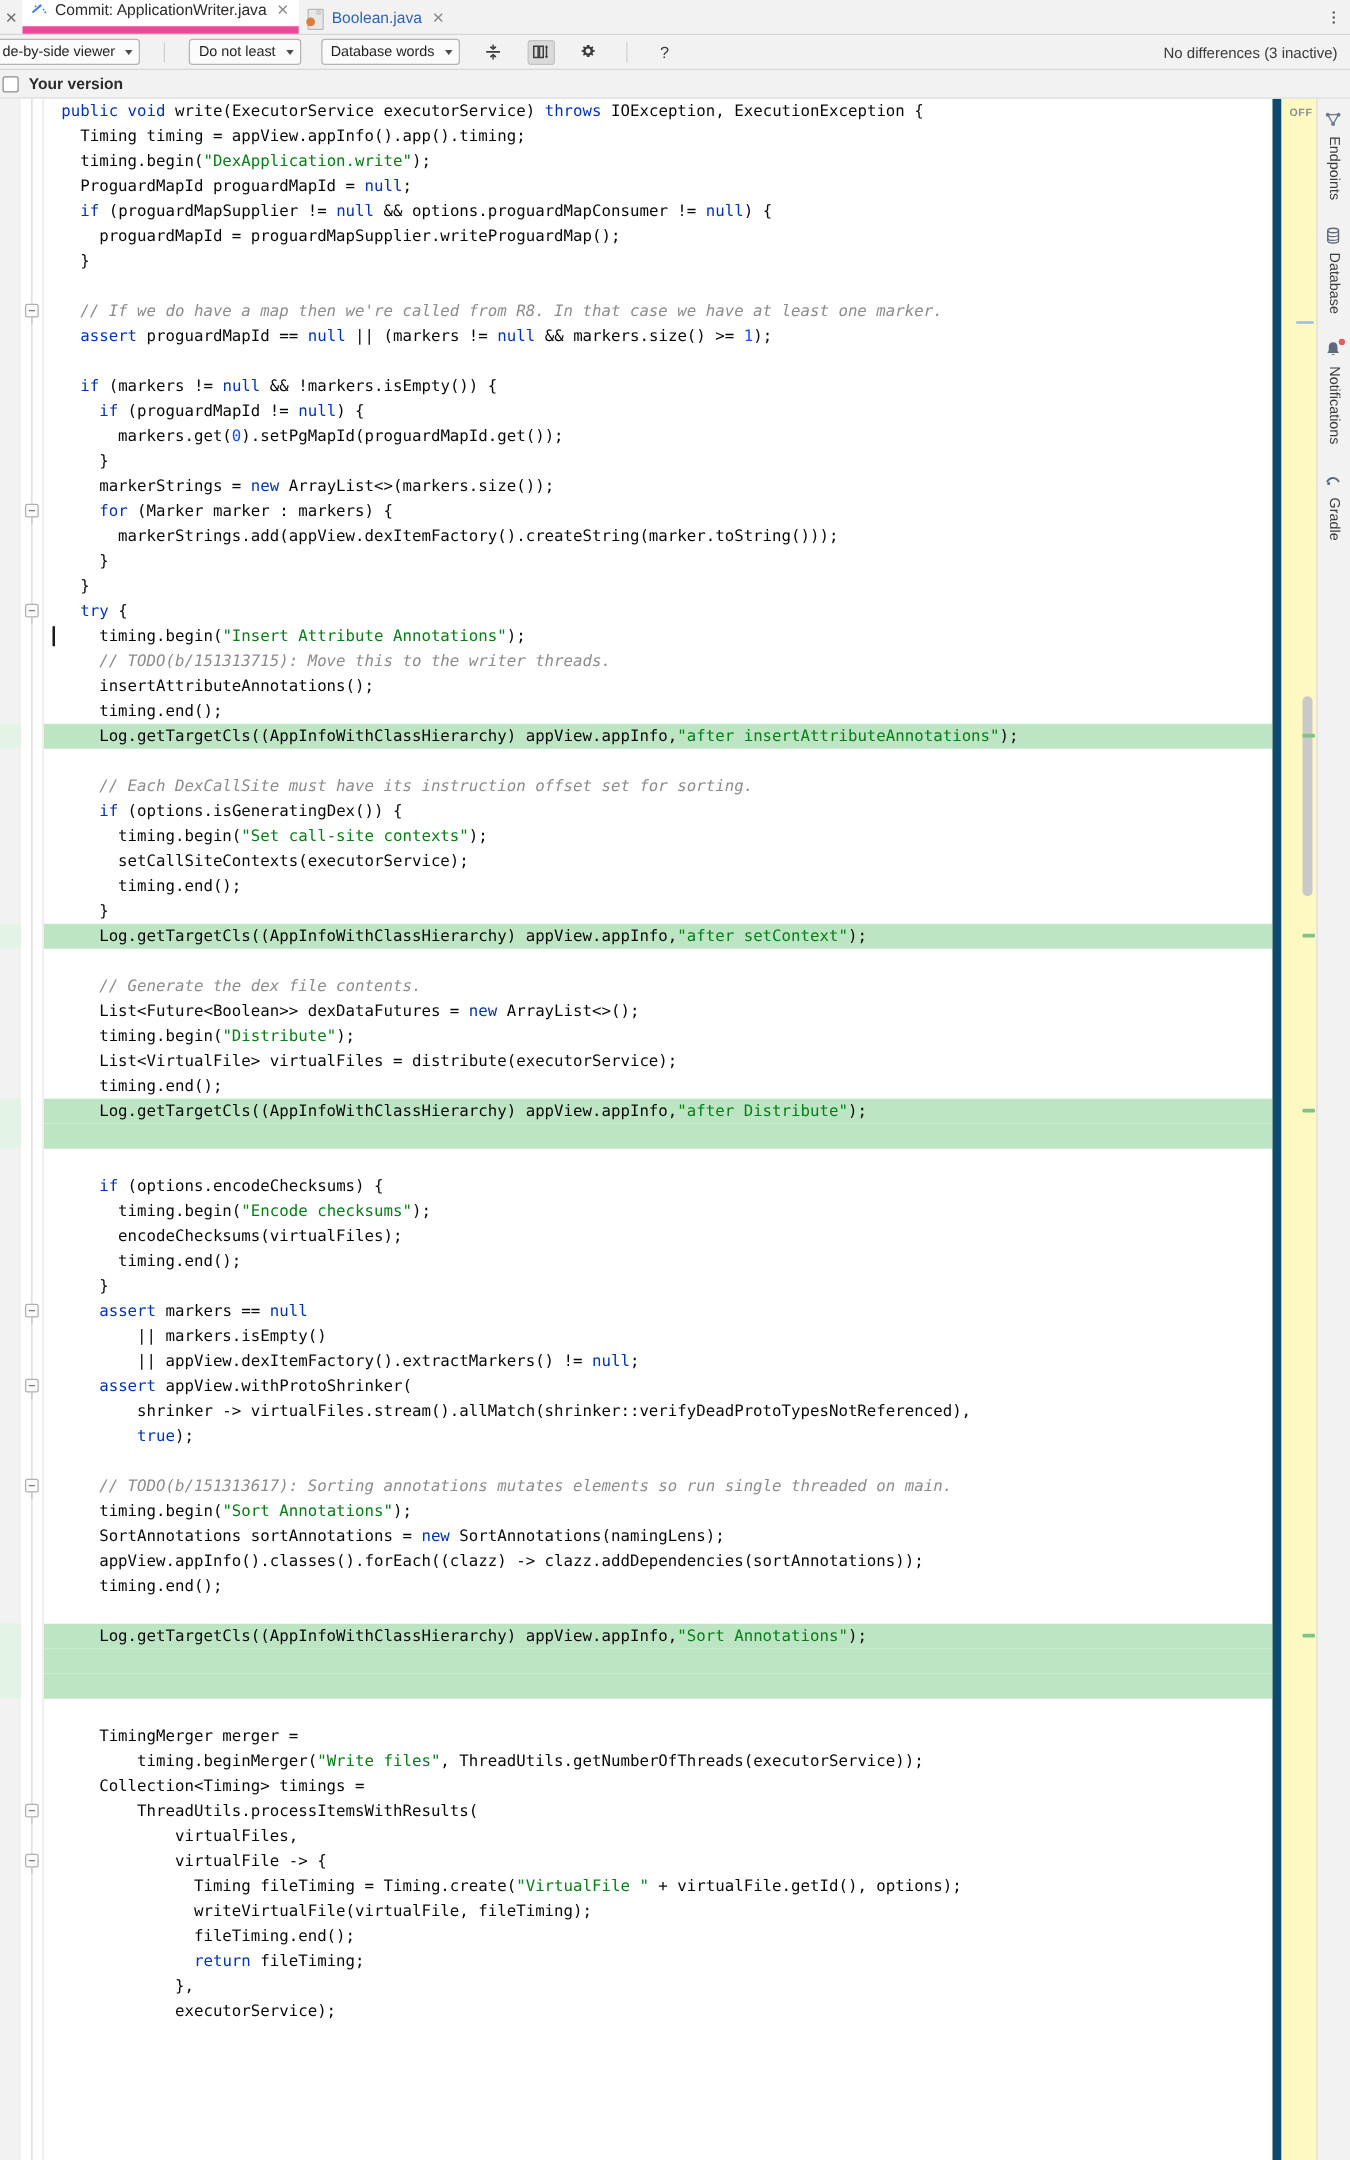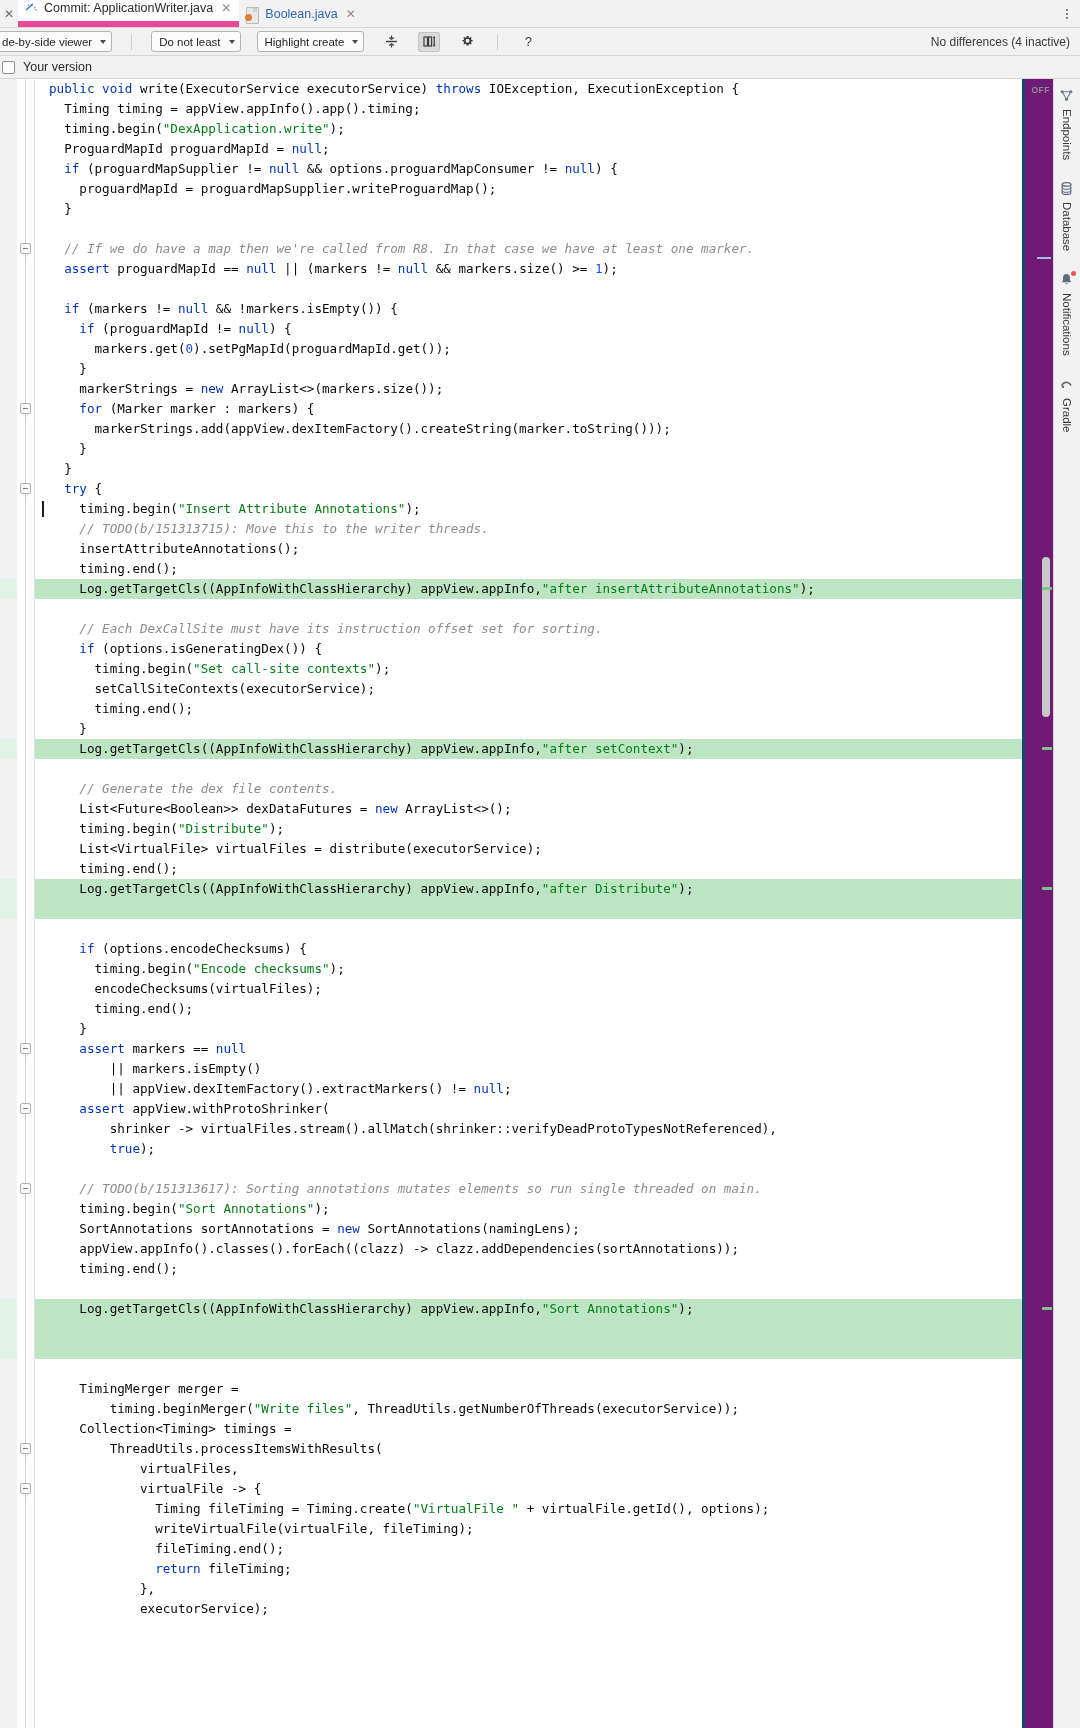--- a/index.html
+++ b/index.html
@@ -73,21 +73,21 @@
   }
   .tbicon.pressed{background:#dadada;box-shadow:inset 0 0 0 1px #c3c3c3;}
   .tbicon .qm{font-size:13px;color:#3c3c3c;font-weight:400;}
   .toolbar-right{
     margin-left:auto;font-size:12px;color:#3a3a3a;padding-right:4px;white-space:nowrap;
   }
 
   
   .verbar{
     height:22px;min-height:22px;background:#f2f2f2;border-bottom:1px solid #d6d6d6;
-    display:flex;align-items:center;gap:8px;padding-left:6px;
+    display:flex;align-items:center;gap:8px;padding-left:6px;font-weight:bold;
   }
   .chk{
     width:11px;height:11px;border:1px solid #8c8c8c;border-radius:2px;background:#fff;display:block;
     margin-left:-4px;
   }
   .verlabel{font-size:12.5px;color:#2b2b2b;}
 
   
   .main{flex:1 1 auto;display:flex;position:relative;overflow:hidden;background:#fff;}
 
@@ -145,22 +145,22 @@
 
   
   .chev{
     position:absolute;left:1px;width:13px;height:14px;border:1.5px solid #9a9a9a;
     border-radius:3px;box-sizing:border-box;background:#eef7ef;
     border-left:none;border-top-left-radius:0;border-bottom-left-radius:0;
   }
 
   
   .overview{
-    width:28px;flex:0 0 28px;background:#701a75;position:relative;
-    border-left:3px solid #0c4a6e;
+    width:28px;flex:0 0 28px;background:#fef9c3;position:relative;
+    border-left:7px solid #0c4a6e;
   }
   .off-label{
     position:absolute;right:3px;top:6px;font-size:8.5px;letter-spacing:.5px;color:#8d8d8d;
     font-family:"Liberation Sans",sans-serif;font-weight:700;
   }
   .scrollthumb{
     position:absolute;right:3px;width:8px;border-radius:4px;background:#c9c9c9;
   }
   .ovmark{position:absolute;right:1px;width:10px;height:3px;background:#7fc487;border-radius:1px;}
   .ovline{position:absolute;right:2px;width:14px;height:1.5px;background:#9cbde4;}
@@ -231,21 +231,21 @@
     <div class="combo clipped">
       <span>de-by-side viewer</span>
       <span class="caret"></span>
     </div>
     <div class="tbsep"></div>
     <div class="combo">
       <span>Do not least</span>
       <span class="caret"></span>
     </div>
     <div class="combo">
-      <span>Highlight create</span>
+      <span>Database words</span>
       <span class="caret"></span>
     </div>
 
     <div class="tbicon">
       <svg width="15" height="15" viewBox="0 0 15 15">
         <path d="M7.5 1.5 L7.5 4.3" stroke="#3c3c3c" stroke-width="1.2"></path>
         <path d="M5.3 3.4 L7.5 5.2 L9.7 3.4" stroke="#3c3c3c" stroke-width="1.3" fill="none"></path>
         <path d="M2 7.5 L13 7.5" stroke="#3c3c3c" stroke-width="1.4"></path>
         <path d="M5.3 11.6 L7.5 9.8 L9.7 11.6" stroke="#3c3c3c" stroke-width="1.3" fill="none"></path>
         <path d="M7.5 13.5 L7.5 10.7" stroke="#3c3c3c" stroke-width="1.2"></path>
@@ -267,21 +267,21 @@
         <path d="M8 2.2 L9.1 2.2 L9.4 3.6 L10.5 4.1 L11.7 3.3 L12.5 4.1 L11.7 5.3 L12.2 6.4 L13.6 6.7 L13.6 7.8 L12.2 8.1 L11.7 9.2 L12.5 10.4 L11.7 11.2 L10.5 10.4 L9.4 10.9 L9.1 12.3 L8 12.3 L7 12.3 L6.7 10.9 L5.6 10.4 L4.4 11.2 L3.6 10.4 L4.4 9.2 L3.9 8.1 L2.5 7.8 L2.5 6.7 L3.9 6.4 L4.4 5.3 L3.6 4.1 L4.4 3.3 L5.6 4.1 L6.7 3.6 L7 2.2 Z" fill="#3c3c3c"></path>
         <circle cx="8" cy="7.2" r="2.1" fill="#f2f2f2"></circle>
       </svg>
     </div>
 
     <div class="tbsep"></div>
     <div class="tbicon">
         <span class="qm">?</span>
       </div>
 
-    <div class="toolbar-right">No differences (4 inactive)</div>
+    <div class="toolbar-right">No differences (3 inactive)</div>
   </div>
 
   <div class="verbar">
     <span class="chk"></span>
     <span class="verlabel">Your version</span>
   </div>
 
   <div class="main">
 
     <div class="editor-wrap">

